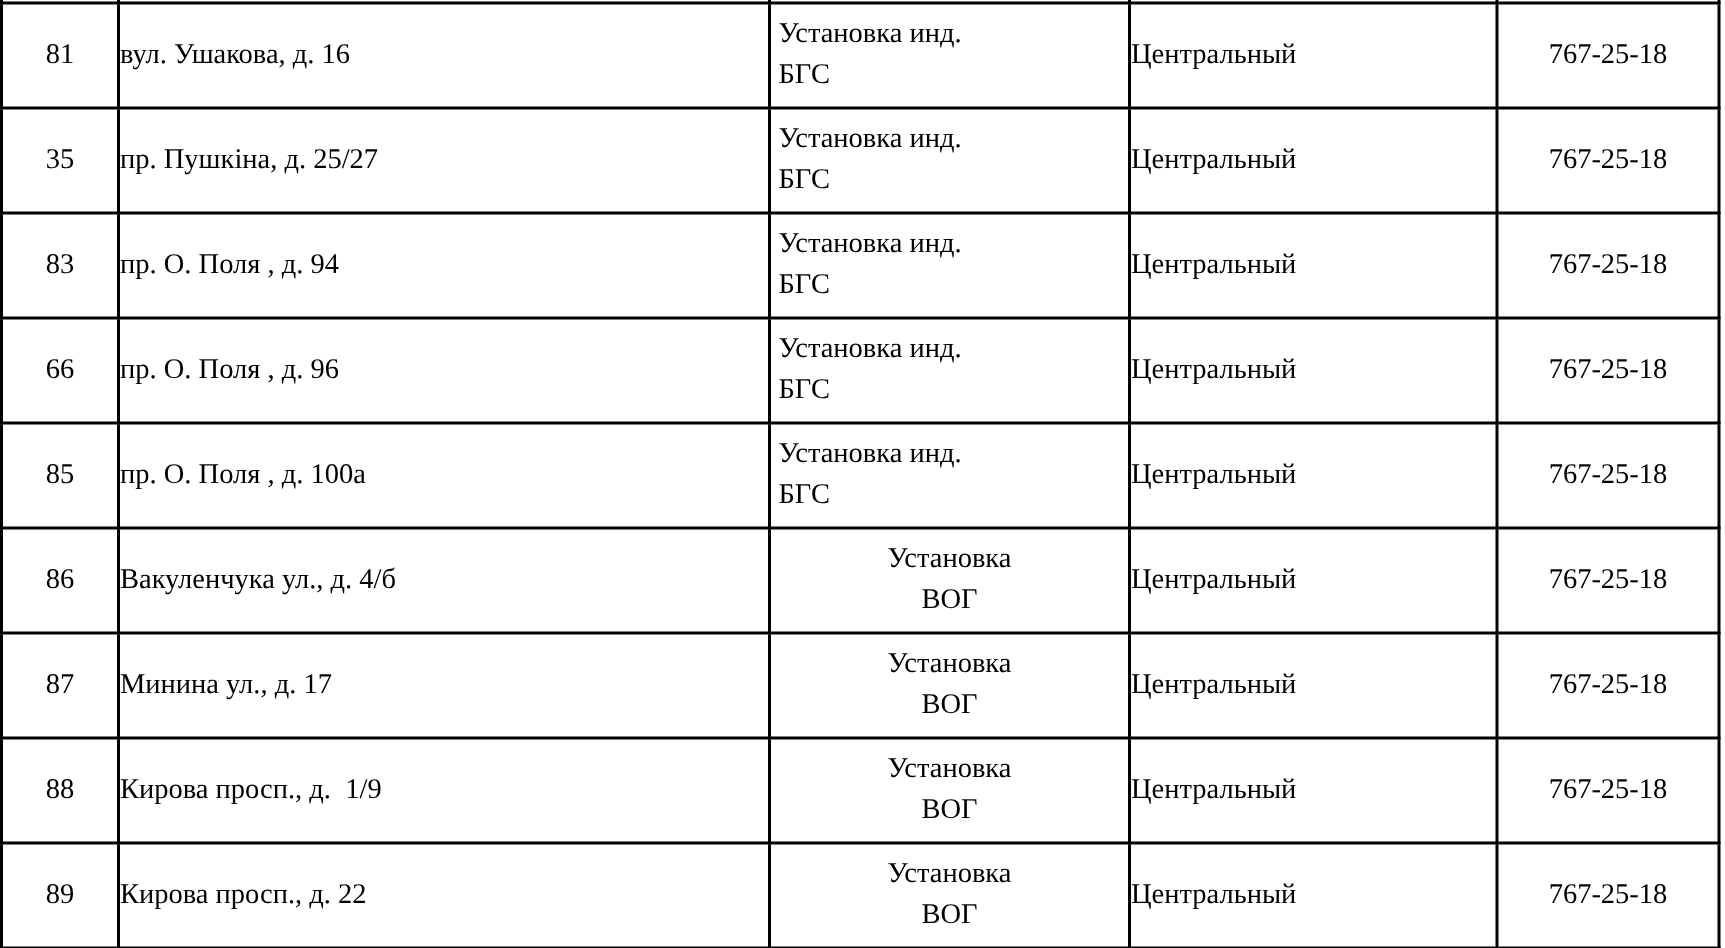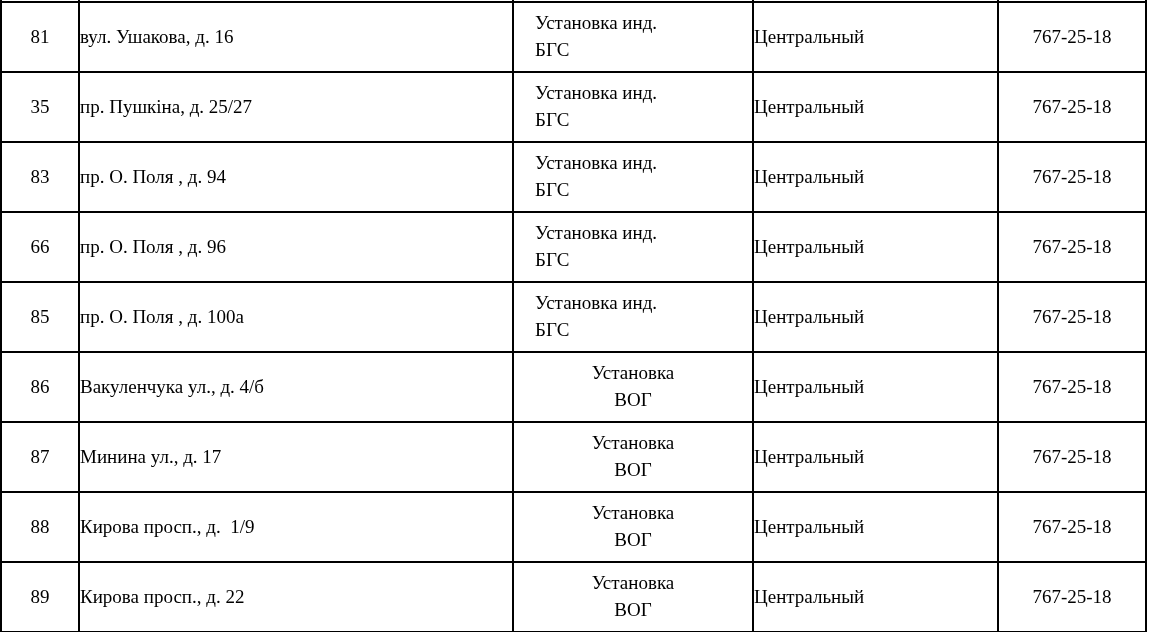--- a/index.html
+++ b/index.html
@@ -25,21 +25,21 @@
     padding: 0;
     vertical-align: middle;
     overflow: hidden;
   }
   tr.data-row { height: 70px; }
   tr.clipped-row { height: 68px; }
   tr.clipped-row td { border-top: none; }
   td.num-cell   { text-align: center; }
   td.addr-cell  { text-align: left; padding-left: 13px; white-space: pre-wrap; }
   td.svc-cell   { text-align: center; white-space: pre-line; line-height: 1.42; }
-  td.svc-cell.svc-left { text-align: left; padding-left: 21px; }
+  td.svc-cell.svc-left { text-align: left; padding-left: 5px; }
   td.dist-cell  { }
   td.phone-cell { text-align: center; }
 </style>
 </head>
 <body>
 
 <div class="page">
   <table class="sched">
     <colgroup>
       <col style="width:78px">

